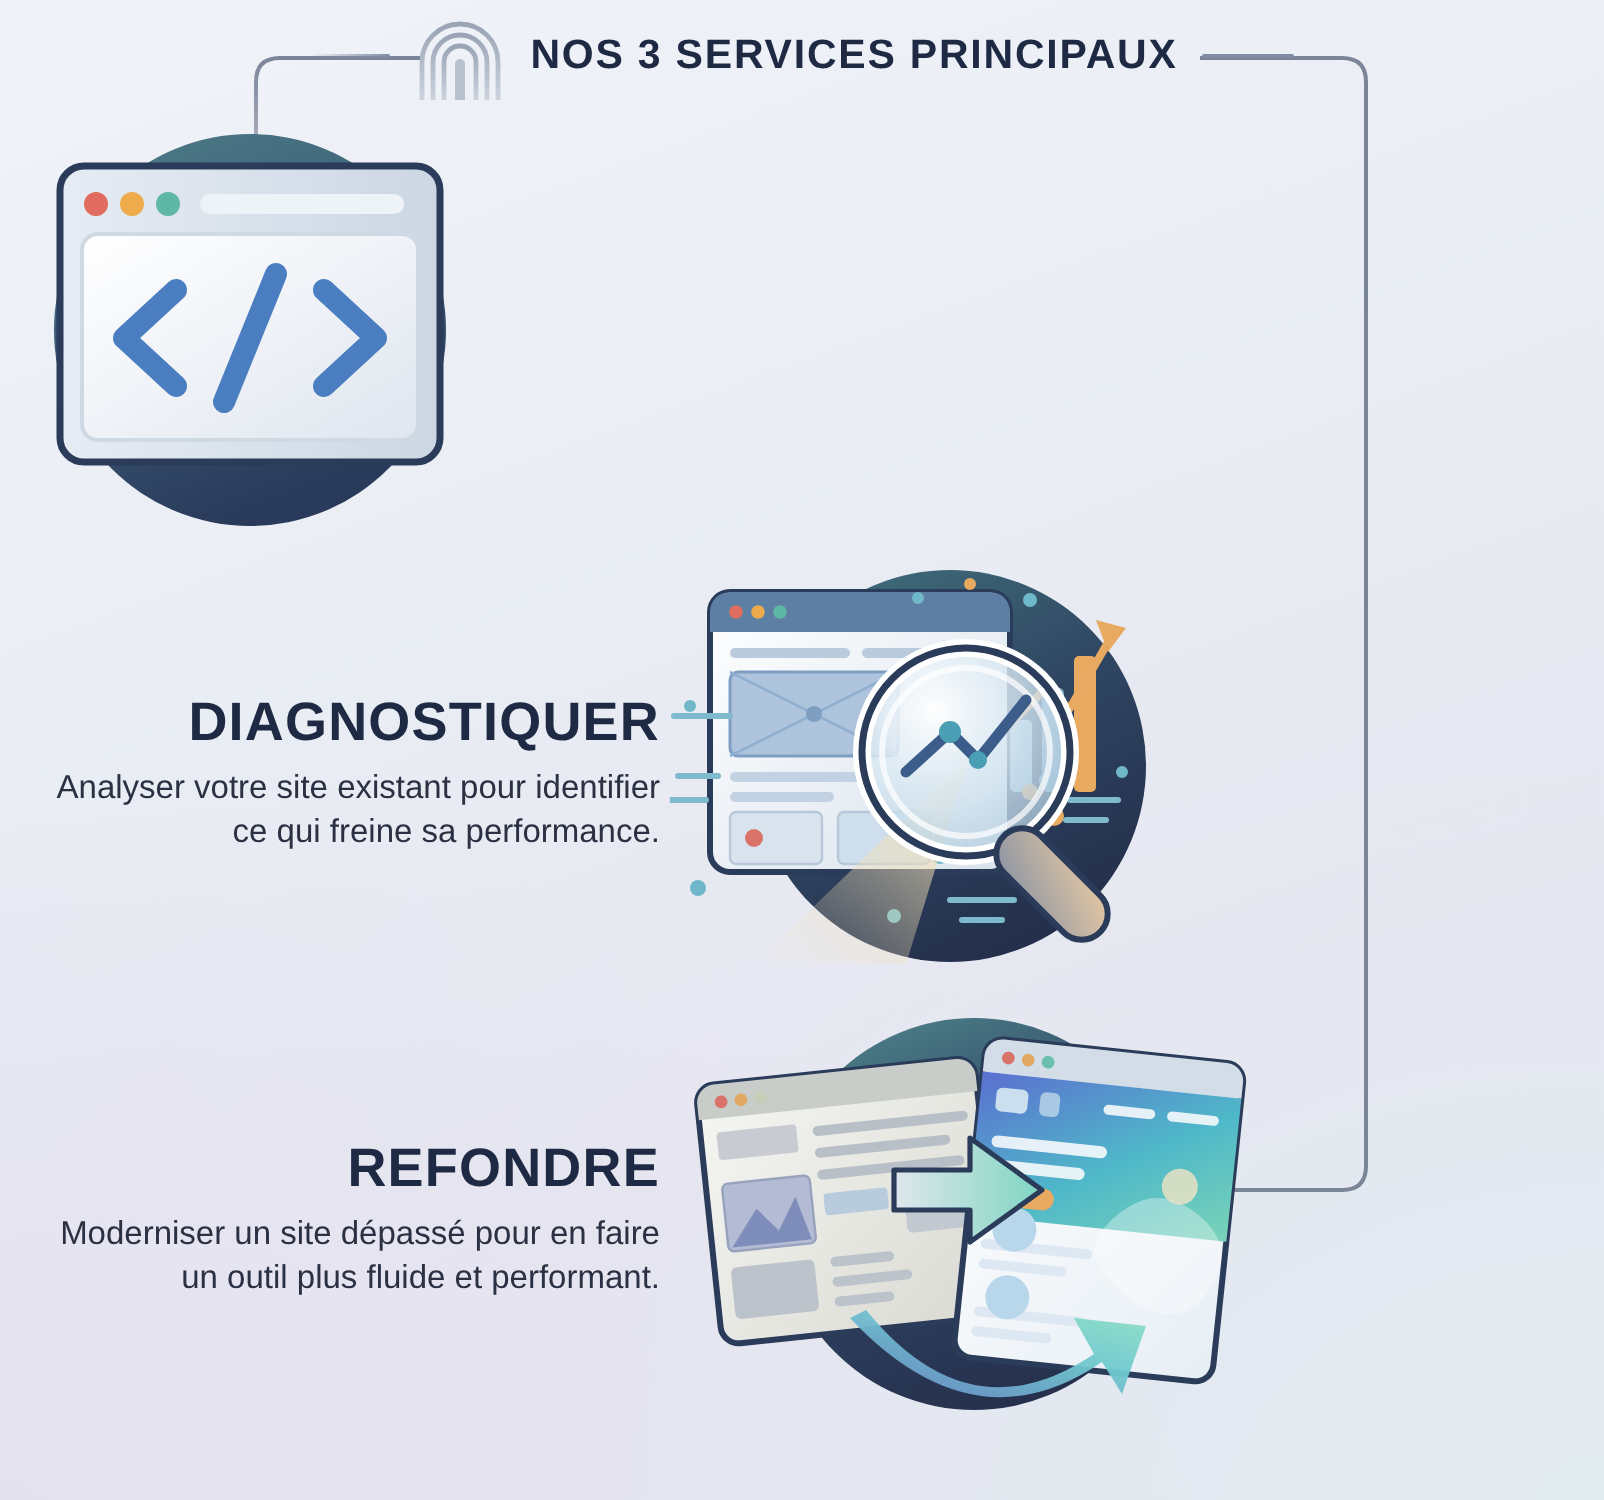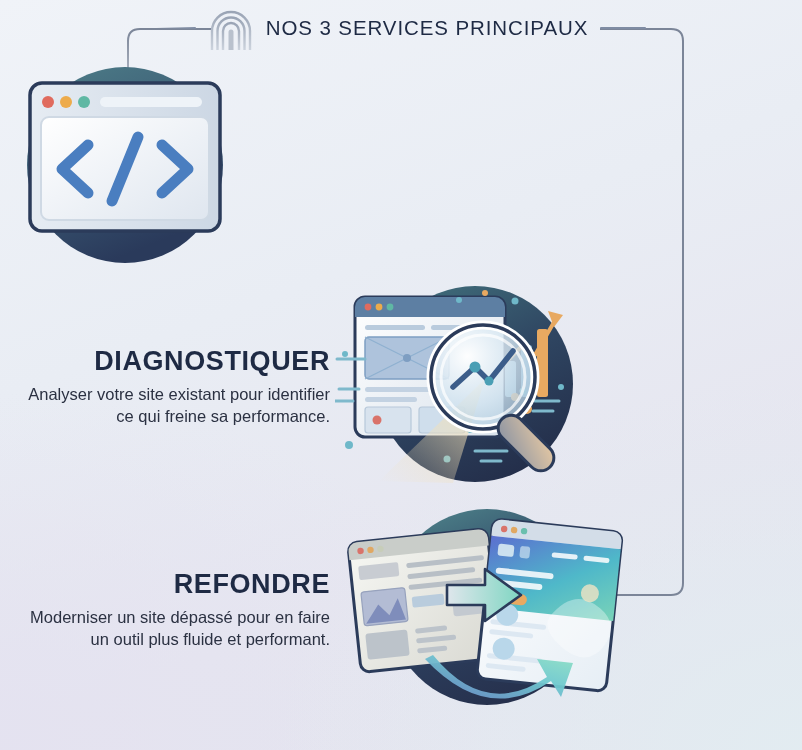--- a/index.html
+++ b/index.html
@@ -19,21 +19,21 @@
   
   .header{
     position:absolute;top:0;left:0;width:802px;height:56px;
     display:flex;align-items:center;justify-content:center;gap:12px;
   }
   .dash{height:2px;background:linear-gradient(90deg,rgba(120,133,156,0),#7f8ca3);border-radius:2px;}
   .dash-left{width:40px;}
   .dash-right{width:46px;background:linear-gradient(90deg,#7f8ca3,#7f8ca3);}
   .logo{width:46px;height:42px;position:relative;flex:0 0 auto;margin-bottom:-4px;}
   .title{
-    font-size:20.5px;font-weight:normal;letter-spacing:.9px;
+    font-size:20.5px;font-weight:bold;letter-spacing:.9px;
     color:#1e2a44;white-space:nowrap;
   }
 
   
   .lines{position:absolute;inset:0;pointer-events:none;}
 
   
   .row{position:absolute;left:0;width:802px;display:flex;align-items:center;}
   .row-1{top:42px;height:250px;}
   .row-2{top:268px;height:240px;}

